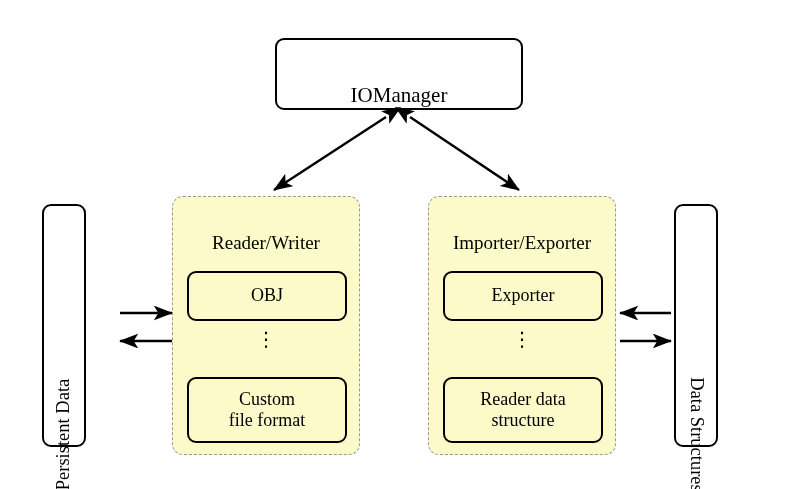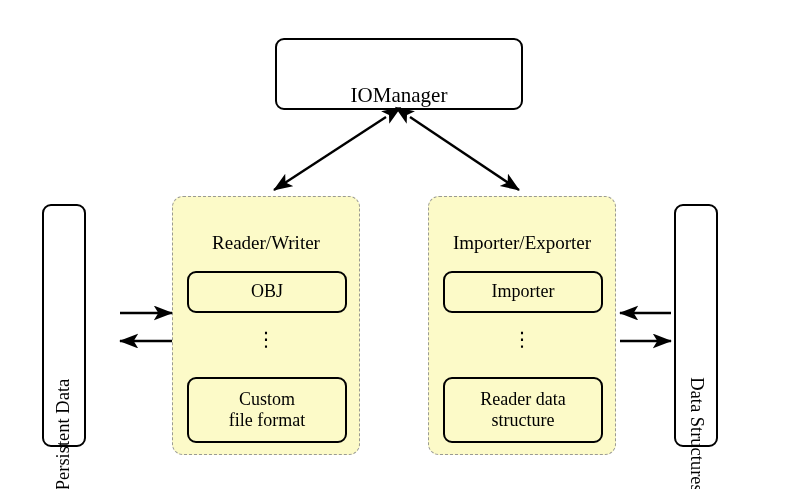--- a/index.html
+++ b/index.html
@@ -91,21 +91,21 @@
     border: 2.6px solid #000000;
     border-radius: 9px;
     box-sizing: border-box;
     display: flex;
     align-items: center;
     justify-content: center;
     text-align: center;
     font-size: 18px;
     line-height: 1.18;
   }
-  .inner-top    { top: 74px;  height: 42px; }
+  .inner-top    { top: 74px;  height: 50px; }
   .inner-bottom { top: 180px; height: 66px; }
 
   .ellipsis-dots {
     position: absolute;
     top: 132px;
     left: 0;
     width: 100%;
     text-align: center;
     font-size: 20px;
     line-height: 1;
@@ -150,21 +150,21 @@
       <span>
         <span>Custom</span><br>
         <span>file format</span>
       </span>
     </div>
   </div>
 
   <div class="panel" id="panel-importer-exporter">
     <div class="panel-title">Importer/Exporter</div>
     <div class="inner-box inner-top">
-      <span>Importer</span>
+      <span>Exporter</span>
     </div>
     <div class="ellipsis-dots">⋮</div>
     <div class="inner-box inner-bottom">
       <span>
         <span>Reader data</span><br>
         <span>structure</span>
       </span>
     </div>
   </div>
 

